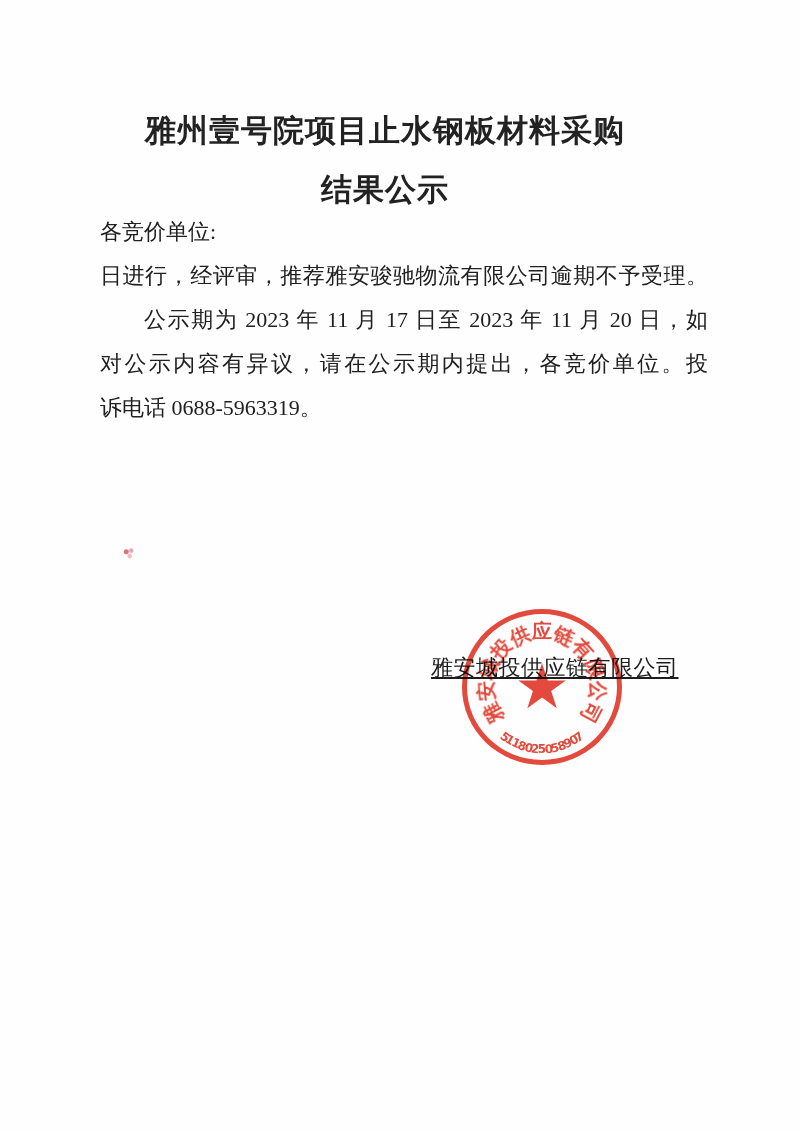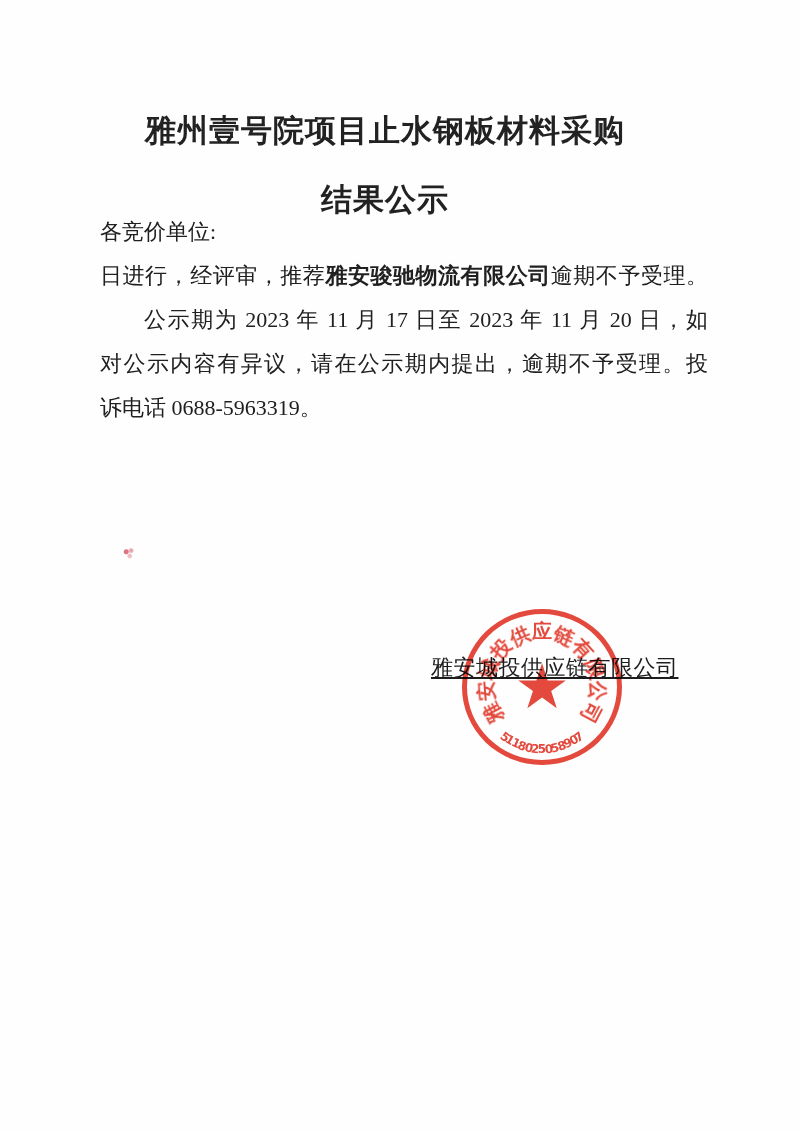--- a/index.html
+++ b/index.html
@@ -18,40 +18,40 @@
     position: absolute;
     left: 55px;
     width: 660px;
     text-align: center;
     font-size: 31px;
     font-weight: 700;
     letter-spacing: 1px;
     color: #222;
   }
   .title-line.l1 { top: 110px; }
-  .title-line.l2 { top: 179px; }
+  .title-line.l2 { top: 169px; }
 
   
   .body-text {
     position: absolute;
     left: 100px;
     top: 210px;
     width: 608px;
     font-size: 22px;
     line-height: 44px;
     color: #202020;
   }
   .body-line { height: 44px; white-space: nowrap; }
   .body-line.justify {
     white-space: normal;
     text-align: justify;
     text-align-last: justify;
   }
   .body-line.indent { text-indent: 2em; }
-  .bold-seg { font-weight: 700; margin-top: 32px; }
+  .bold-seg { font-weight: 400; margin-top: 32px; }
 
   
   .sig-company {
     position: absolute;
     left: 431px;
     top: 653px;
     font-size: 22px;
     letter-spacing: 0.5px;
     color: #1d1d1d;
     white-space: nowrap;
@@ -130,21 +130,21 @@
 
 <div class="page">
 
   <div class="title-line l1">雅州壹号院项目止水钢板材料采购</div>
   <div class="title-line l2">结果公示</div>
 
   <div class="body-text">
     <div class="body-line">各竞价单位:</div>
     <div class="body-line justify"><span>日进行，经评审，推荐</span><span class="bold-seg">雅安骏驰物流有限公司</span><span>逾期不予受理。</span></div>
     <div class="body-line justify indent">公示期为 2023 年 11 月 17 日至 2023 年 11 月 20 日，如</div>
-    <div class="body-line justify">对公示内容有异议，请在公示期内提出，逾期不予受理。投</div>
+    <div class="body-line justify">对公示内容有异议，请在公示期内提出，各竞价单位。投</div>
     <div class="body-line">诉电话 0688-5963319。</div>
   </div>
 
   <div class="ink-speck"></div>
 
   <div class="sig-company">雅安城投供应链有限公司</div>
 
   <div class="stamp" style="color: rgb(226, 58, 44);">
     <div class="seal-ring"></div>
     <span class="seal-star">★</span>

